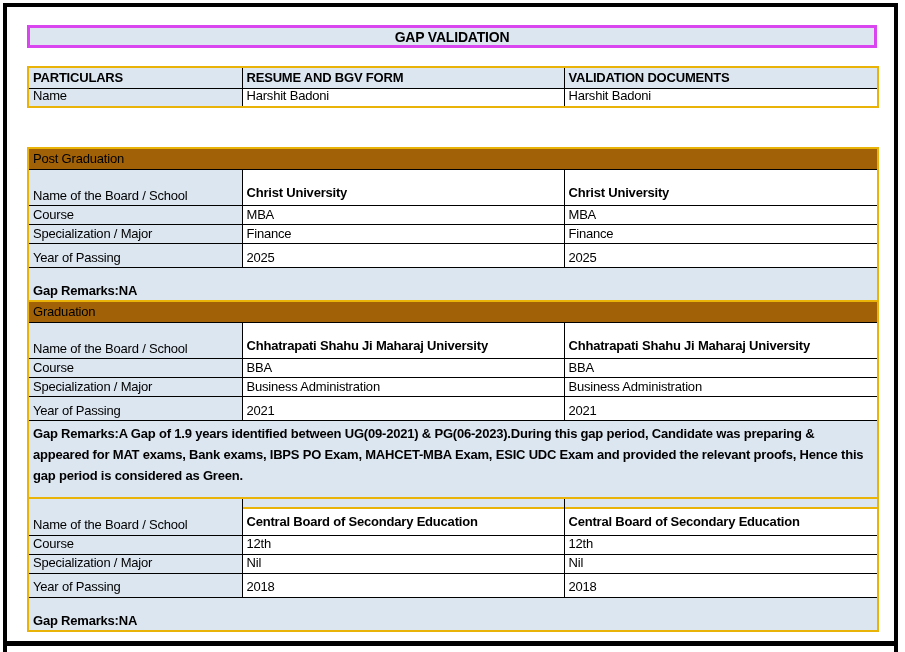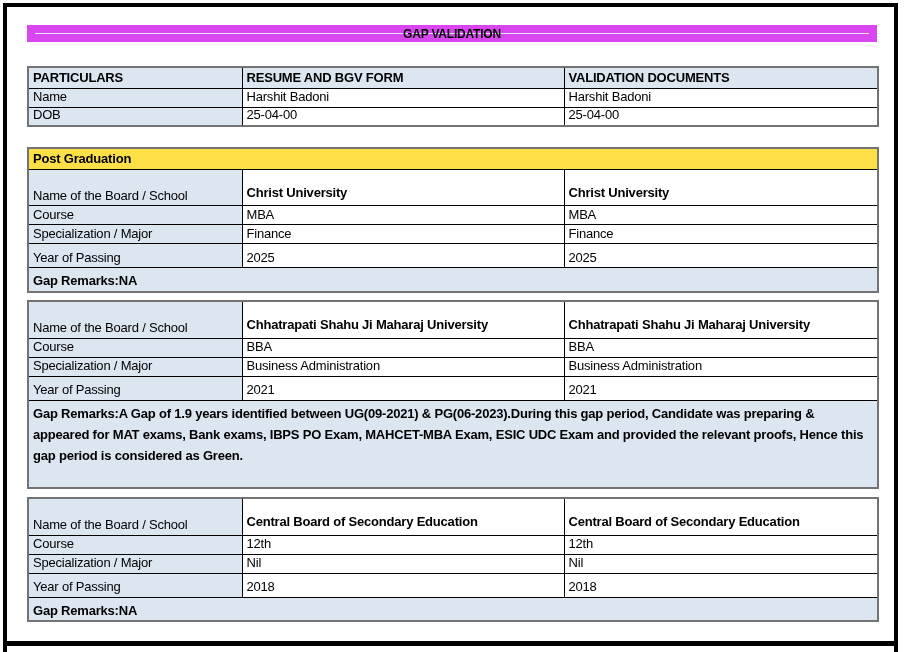--- a/index.html
+++ b/index.html
@@ -8,29 +8,29 @@
     background:#ffffff;color:#000;
     font-family:"Liberation Sans",sans-serif;
     letter-spacing:-0.2px;
     font-size:13px;
   }
   .frame{
     position:absolute;left:3px;top:3px;width:895px;height:680px;
     border:4px solid #000;box-sizing:border-box;background:#fff;
   }
   .title-box{
-    position:absolute;left:27px;top:25px;width:850px;height:17px;
-    box-sizing:border-box;border:8px solid #d946ef;background:#dce6f1;
+    position:absolute;left:27px;top:25px;width:850px;height:23px;
+    box-sizing:border-box;border:3px solid #d946ef;background:#dce6f1;
     display:flex;align-items:center;justify-content:center;
-    font-weight:bold;font-size:12px;
+    font-weight:bold;font-size:14px;
   }
   table.grid{
     position:absolute;left:27px;
     border-collapse:collapse;table-layout:fixed;width:850px;
-    border:2px solid #737373;
+    border:2px solid #eab308;
   }
   .t-identity{top:66px;}
   .t-pg{top:147px;}
   .t-grad{top:300px;}
   .t-12{top:497px;}
   .grid th,.grid td{
     border:1px solid #000;
     padding:0 4px 2px 4px;
     vertical-align:bottom;
     text-align:left;
@@ -41,22 +41,22 @@
   }
   .r-head{height:21px;}
   .r-head th{background:#dce6f1;font-weight:bold;}
   .r-std{height:19px;}
   .r-yop{height:24px;}
   .r-tall{height:28px;}
   .r-tall td.lab{vertical-align:top;padding-top:19px;}
   .r-tall td.val{padding-bottom:5px;font-weight:bold;}
   td.lab{background:#dce6f1;margin-left:12px;}
   .r-section{height:21px;}
-  .r-section td{background:#fde047;font-weight:bold;}
-  .r-remarks{height:24px;}
+  .r-section td{background:#a16207;font-weight:normal;}
+  .r-remarks{height:34px;}
   .r-remarks td{background:#dce6f1;font-weight:bold;white-space:normal;}
   .r-remarks td.long{line-height:21px;padding-top:2px;padding-bottom:21px;}
   .bottom-rule{
     position:absolute;left:7px;top:641px;width:887px;height:5px;background:#000;
   }
 </style>
 </head>
 <body>
 
 <div class="frame"></div>
@@ -74,25 +74,20 @@
   <tbody>
       <tr class="r-head">
     <th>PARTICULARS</th>
     <th>RESUME AND BGV FORM</th>
     <th>VALIDATION DOCUMENTS</th>
   </tr>
   <tr class="r-std">
     <td class="lab">Name</td>
     <td class="val">Harshit Badoni</td>
     <td class="val">Harshit Badoni</td>
-  </tr>
-  <tr class="r-std">
-    <td class="lab">DOB</td>
-    <td class="val">25-04-00</td>
-    <td class="val">25-04-00</td>
   </tr>
 </tbody>
   </table>
 
 <table class="grid t-pg">
   <colgroup>
       <col style="width:214px">
       <col style="width:322px">
       <col style="width:314px">
     </colgroup>
@@ -126,20 +121,23 @@
 </tbody>
   </table>
 
 <table class="grid t-grad">
   <colgroup>
       <col style="width:214px">
       <col style="width:322px">
       <col style="width:314px">
     </colgroup>
   <tbody>
+      <tr class="r-section">
+    <td colspan="3">Graduation</td>
+  </tr>
   <tr class="r-tall">
     <td class="lab">Name of the Board / School</td>
     <td class="val">Chhatrapati Shahu Ji Maharaj University</td>
     <td class="val">Chhatrapati Shahu Ji Maharaj University</td>
   </tr>
   <tr class="r-std">
     <td class="lab">Course</td>
     <td class="val">BBA</td>
     <td class="val">BBA</td>
   </tr>

